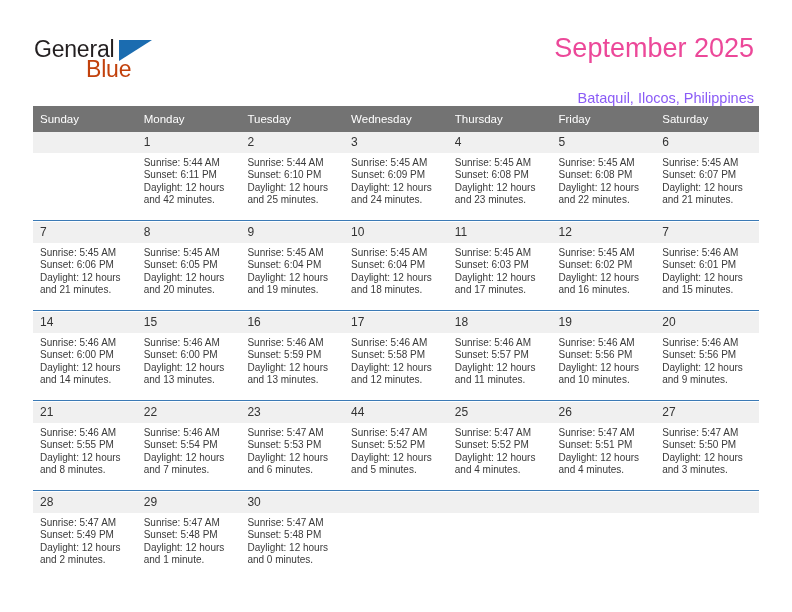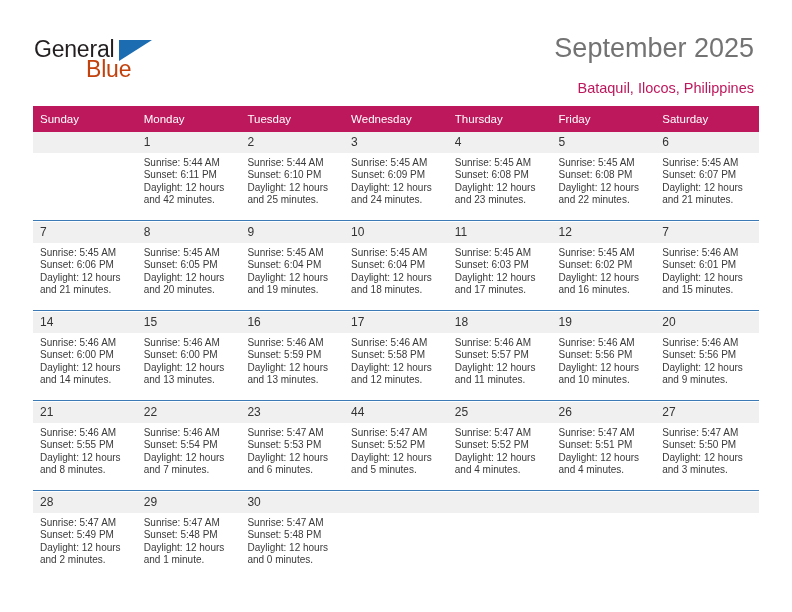--- a/index.html
+++ b/index.html
@@ -66,43 +66,43 @@
   }
 
   .title-wrap {
     position: absolute;
     right: 38px;
     top: 32px;
     text-align: right;
   }
   .cal-title {
     font-size: 27px;
-    color: #737373;
+    color: #ec4899;
     line-height: 32px;
     white-space: nowrap;
   }
   .cal-subtitle {
-    margin-top: 15px;
+    margin-top: 25px;
     font-size: 14.5px;
-    color: #be185d;
+    color: #8b5cf6;
     line-height: 18px;
     white-space: nowrap;
   }
 
   
   .calendar {
     position: absolute;
     left: 33px;
     top: 106px;
     width: 726px;
     border-collapse: collapse;
     table-layout: fixed;
   }
   .calendar th {
-    background: #be185d;
+    background: #737373;
     color: #ffffff;
     font-size: 11.5px;
     font-weight: normal;
     text-align: left;
     padding: 5px 0 5px 7px;
     height: 16px;
     border: none;
   }
   .calendar td {
     vertical-align: top;

